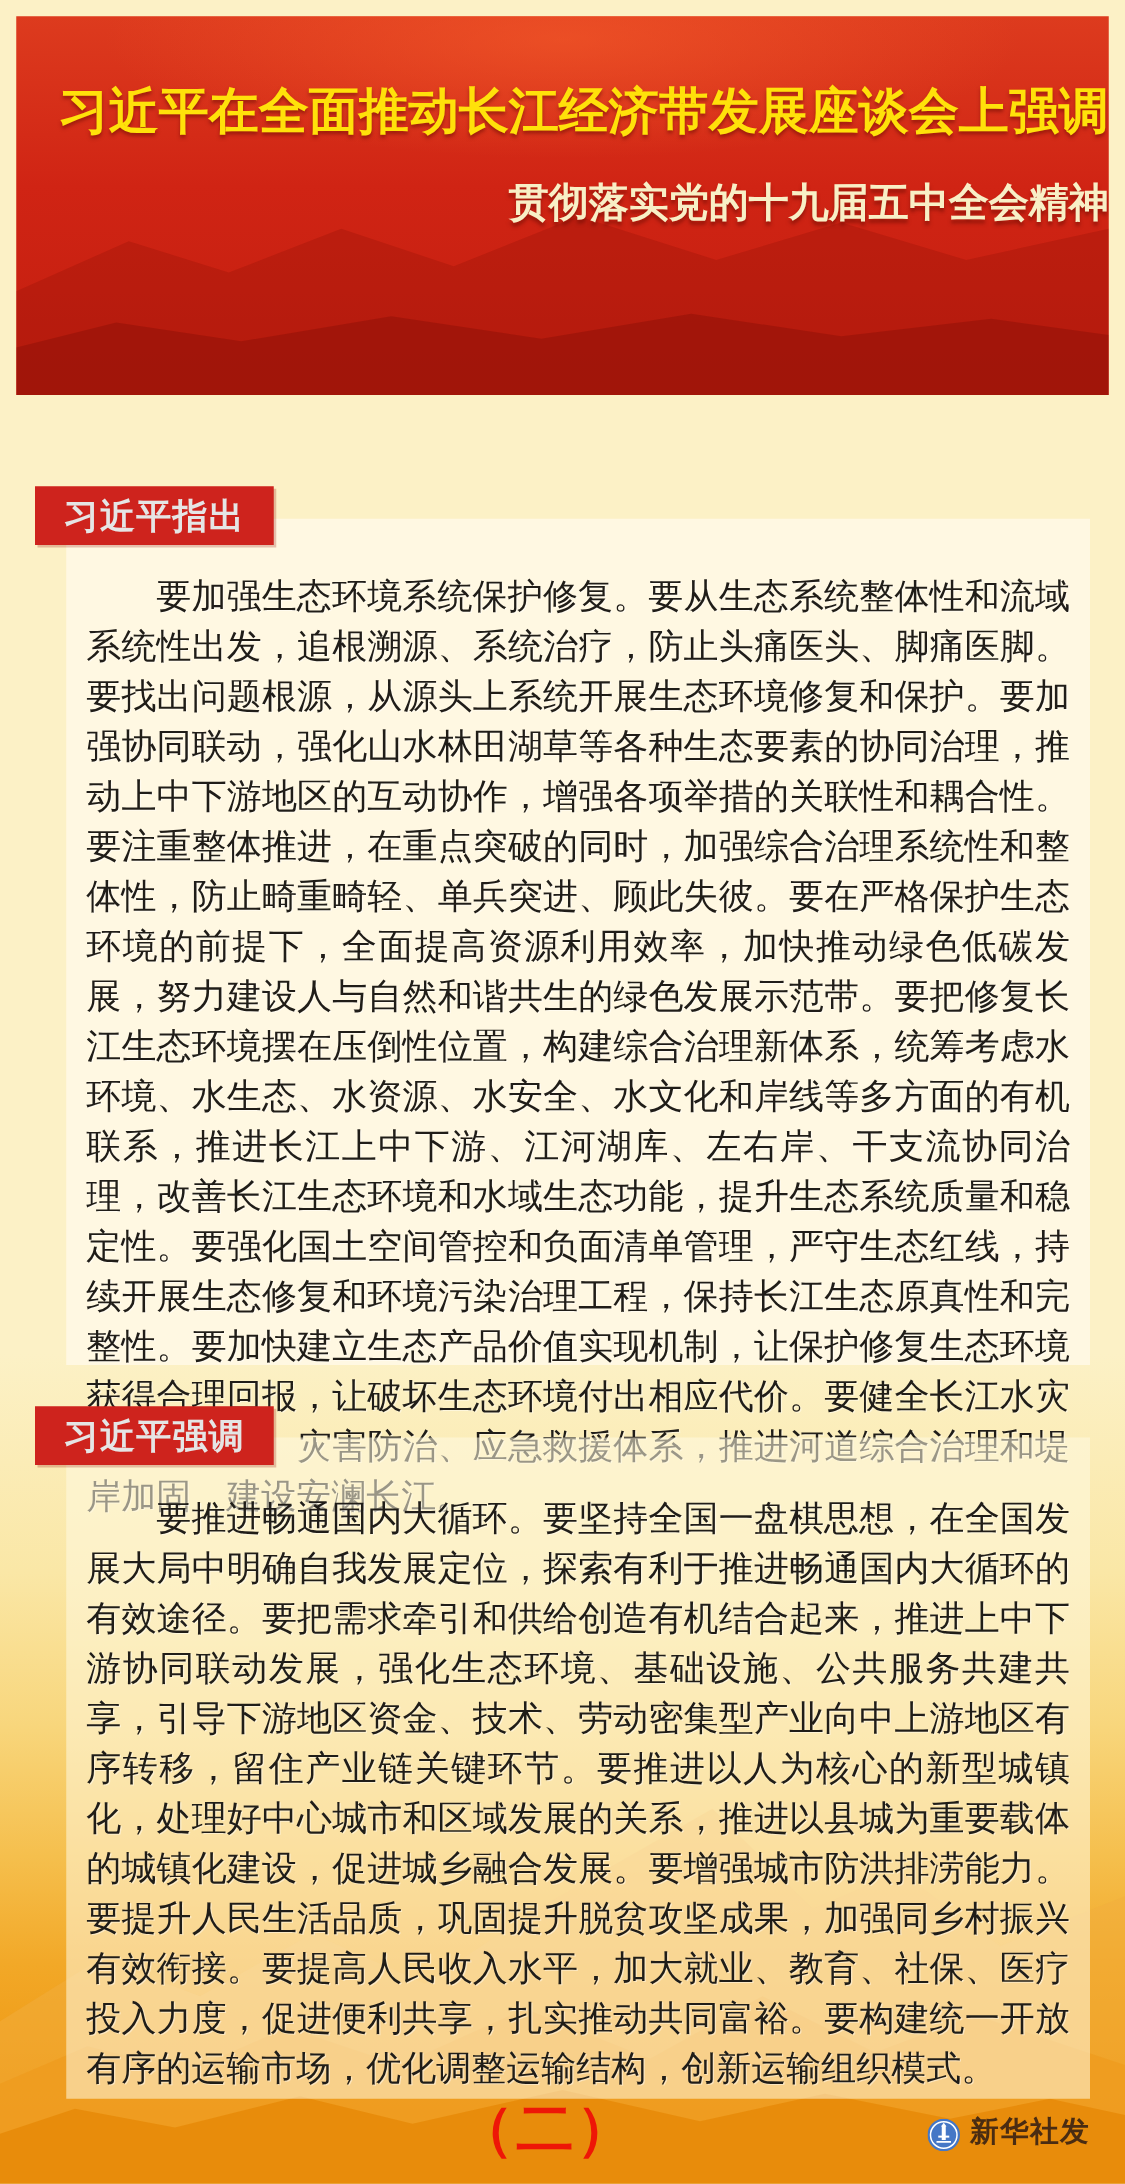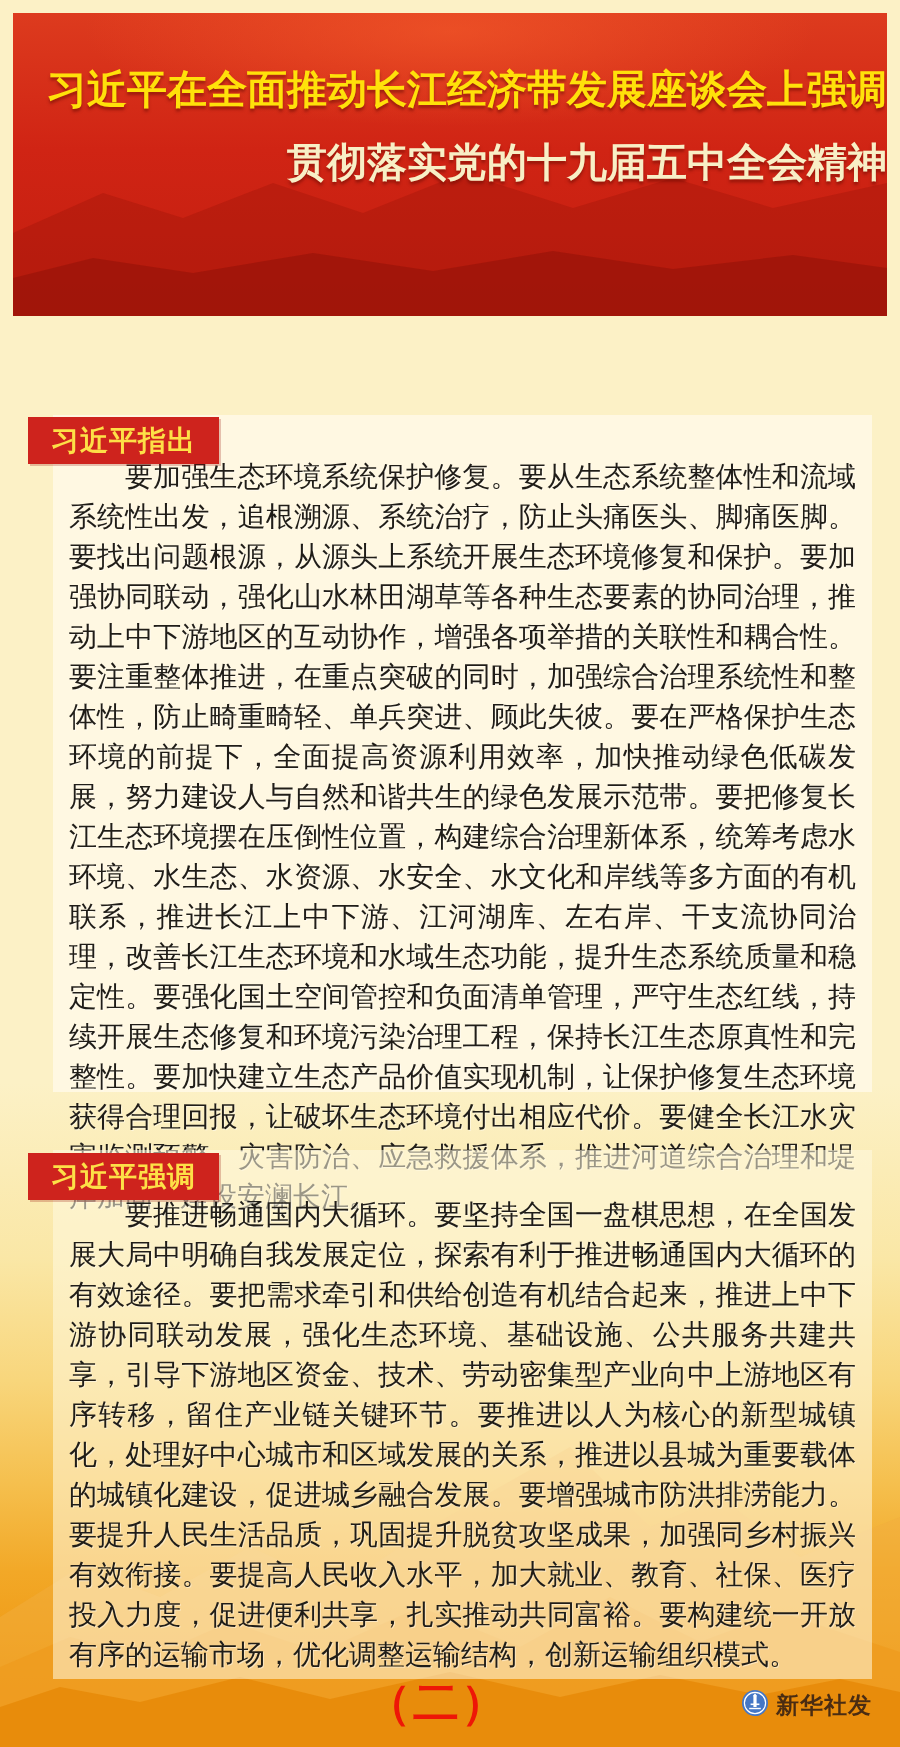--- a/index.html
+++ b/index.html
@@ -51,39 +51,38 @@
     white-space: nowrap;
     line-height: 73px;
   }
   .title-line.line1 {
     margin-top: 40px;
     font-size: 40px;
     letter-spacing: 0px;
     color: #FFE10A;
   }
   .title-line.line2, .title-line.line3 {
-    font-size: 40px;
+    font-size: 32px;
     color: #F8EFC6;
   }
 
   
   .badge {
     position: absolute;
     left: 28px;
     z-index: 4;
     height: 47px;
     line-height: 47px;
     padding: 0 23px;
     background: #CE231D;
-    color: #fde047;
+    color: #e5e5e5;
     font-size: 28px;
     font-weight: bold;
     letter-spacing: 1px;
     box-shadow: 2px 2px 0 rgba(150,20,10,0.25);
-    margin-top: 28px;
   }
   .badge.badge1 { top: 389px; }
   .badge.badge2 { top: 1125px; text-align: center; }
 
   
   .textbox {
     position: absolute;
     left: 53px;
     width: 819px;
     z-index: 3;
@@ -120,21 +119,21 @@
     font-size: 46px;
     font-weight: bold;
     color: #EE1607;
     letter-spacing: 2px;
   }
   .credit {
     position: absolute;
     right: 28px; top: 1690px;
     z-index: 5;
     display: flex;
-    align-items: flex-start;
+    align-items: flex-end;
     gap: 8px;
   }
   .credit .logo { width: 26px; height: 26px; display: block; }
   .credit .logo svg { display: block; }
   .credit-text {
     font-size: 23px;
     color: #4A2C12;
     font-weight: bold;
     letter-spacing: 1px;
   }

